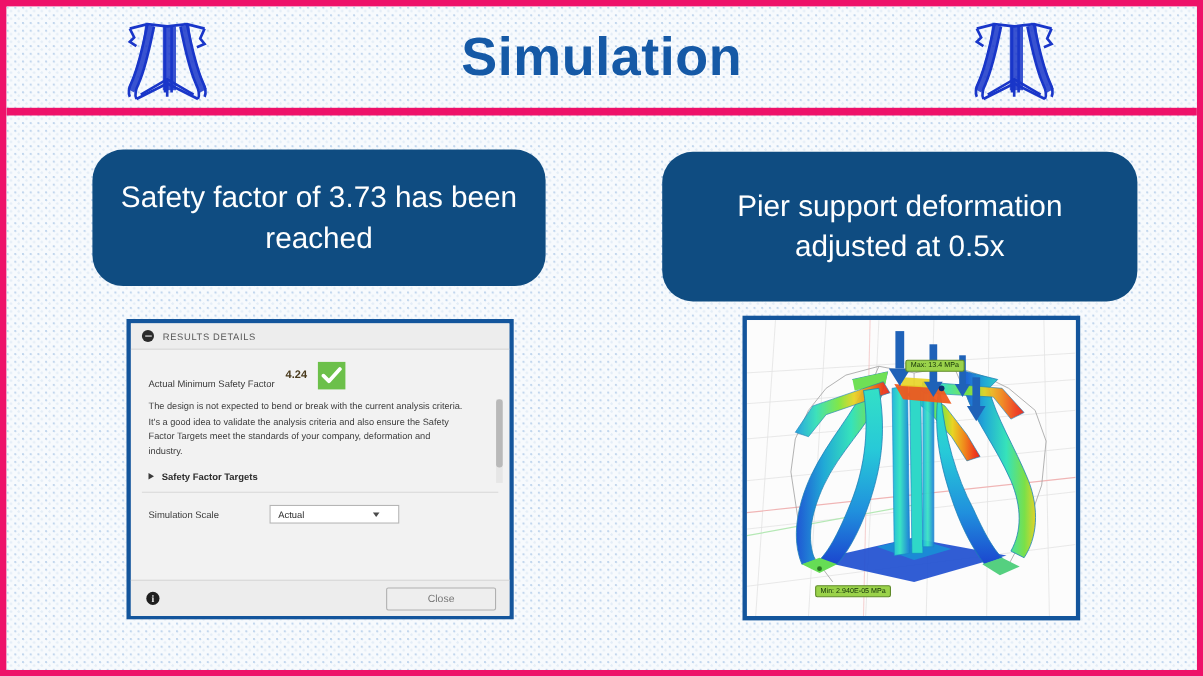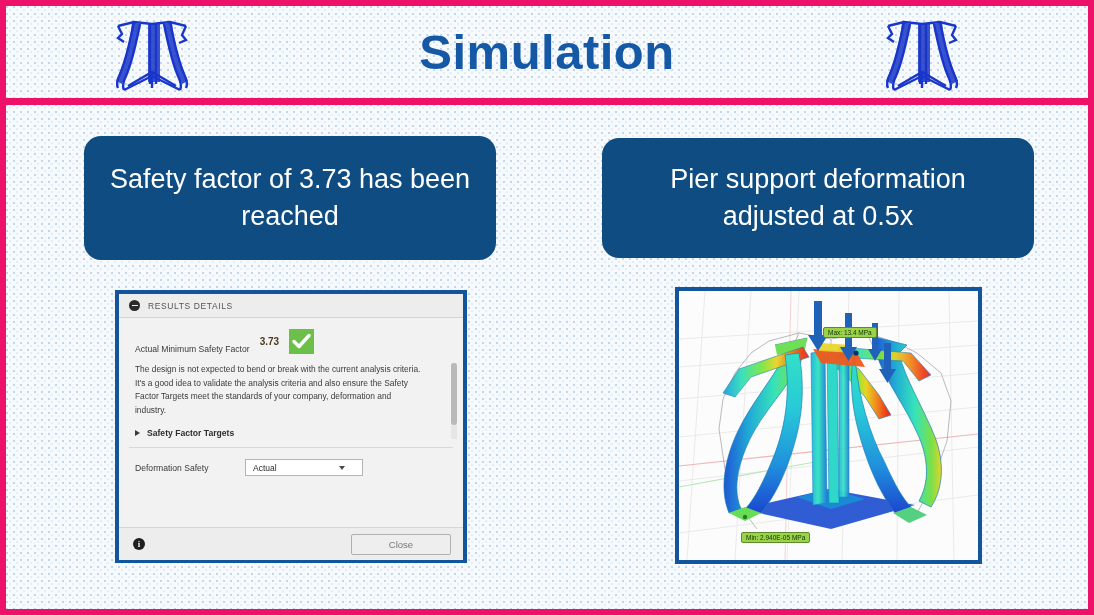--- a/index.html
+++ b/index.html
@@ -31,27 +31,27 @@
   #title{
     font-size:49px;font-weight:bold;color:#1559a6;
     letter-spacing:.5px;line-height:1;
     text-shadow:1px 1px 0 rgba(255,255,255,.5);
   }
   .logo{position:absolute;top:6px;width:96px;height:82px;}
   .logo.left{left:98px;}
   .logo.right{left:868px;}
   
   .callout{
-    position:absolute;background:#0f4c81;border-radius:17px;
+    position:absolute;background:#0f4c81;border-radius:28px;
     color:#ffffff;display:flex;align-items:center;justify-content:center;
     text-align:center;font-size:27px;line-height:1.38;padding:10px 16px;
     box-sizing:border-box;
   }
   #callout-left{left:78px;top:130px;width:412px;height:124px;}
-  #callout-right{left:596px;top:132px;width:432px;height:120px;}
+  #callout-right{left:596px;top:132px;width:432px;height:136px;}
   
   #dialog{
     position:absolute;left:109px;top:284px;width:352px;height:273px;
     border:4px solid #13559c;background:#f2f2f2;box-sizing:border-box;
     font-size:8.5px;color:#3a3a3a;
   }
   #dlg-head{
     height:23px;background:#ededed;border-bottom:1px solid #d2d2d2;
     display:flex;align-items:center;padding-left:10px;gap:8px;
   }
@@ -193,21 +193,21 @@
       <span class="minus-icon">
           <i></i>
         </span>
       <span id="dlg-head-label">RESULTS DETAILS</span>
     </div>
 
     <div id="dlg-body">
 
       <div id="sf-row">
         <span id="sf-label">Actual Minimum Safety Factor</span>
-        <span id="sf-value">3.73</span>
+        <span id="sf-value">4.24</span>
         <span id="sf-check">
           <svg width="19" height="19" viewBox="0 0 19 19">
             <path d="M2 9.5 L7 14.5 L17 3.5" stroke="#ffffff" stroke-width="3.4" fill="none" stroke-linecap="round" stroke-linejoin="round"></path>
           </svg>
         </span>
       </div>
 
       <div id="desc-wrap">
         <div id="desc">The design is not expected to bend or break with the current analysis criteria. It's a good idea to validate the analysis criteria and also ensure the Safety Factor Targets meet the standards of your company, deformation and industry.</div>
         <div id="desc-scroll">
@@ -216,21 +216,21 @@
       </div>
 
       <div id="sft-row">
         <span class="tri-icon"></span>
         <span id="sft-label">Safety Factor Targets</span>
       </div>
 
       <div id="dlg-sep"></div>
 
       <div id="ds-row">
-        <span id="ds-label">Deformation Safety</span>
+        <span id="ds-label">Simulation Scale</span>
         <span id="ds-select">
           <span>Actual</span>
           <span class="caret"></span>
         </span>
       </div>
 
 
       <div id="dlg-foot">
         <span class="info-icon">i</span>
         <span id="close-btn">Close</span>

